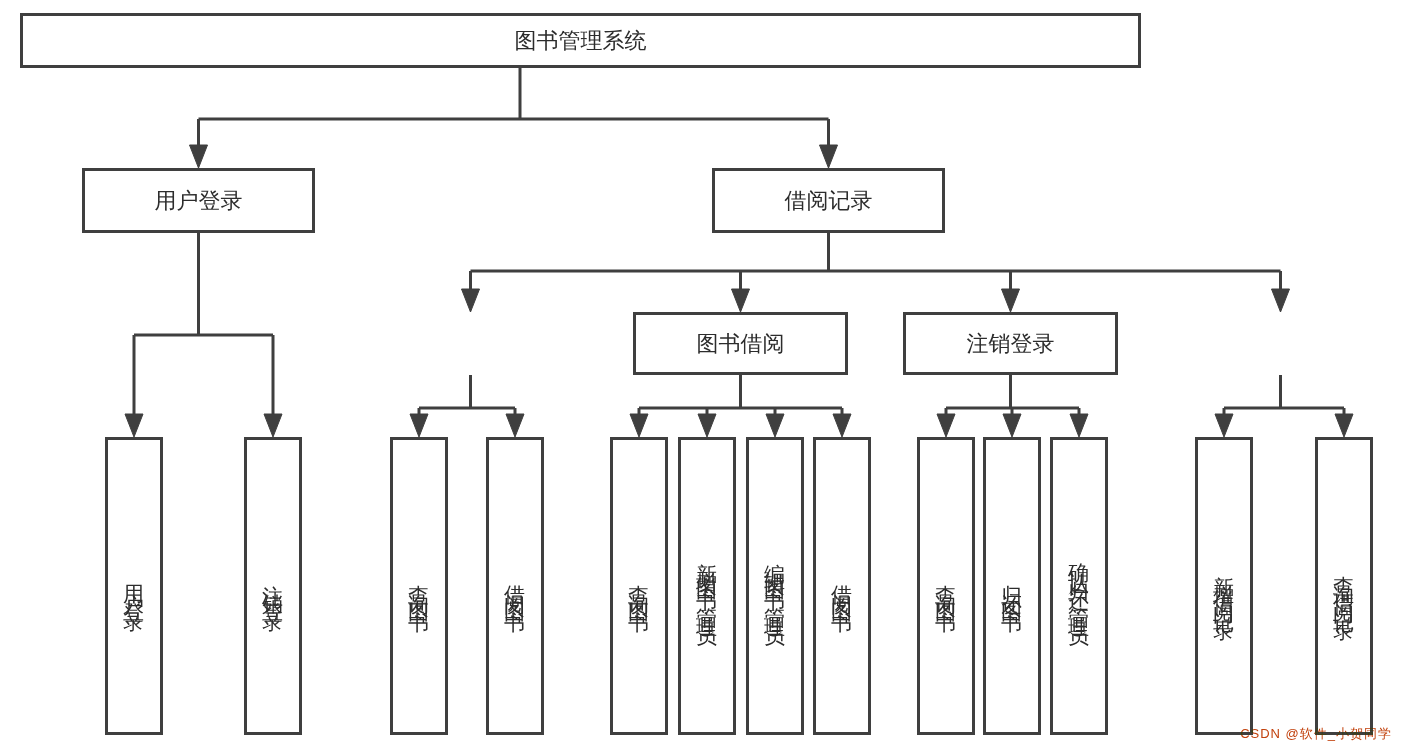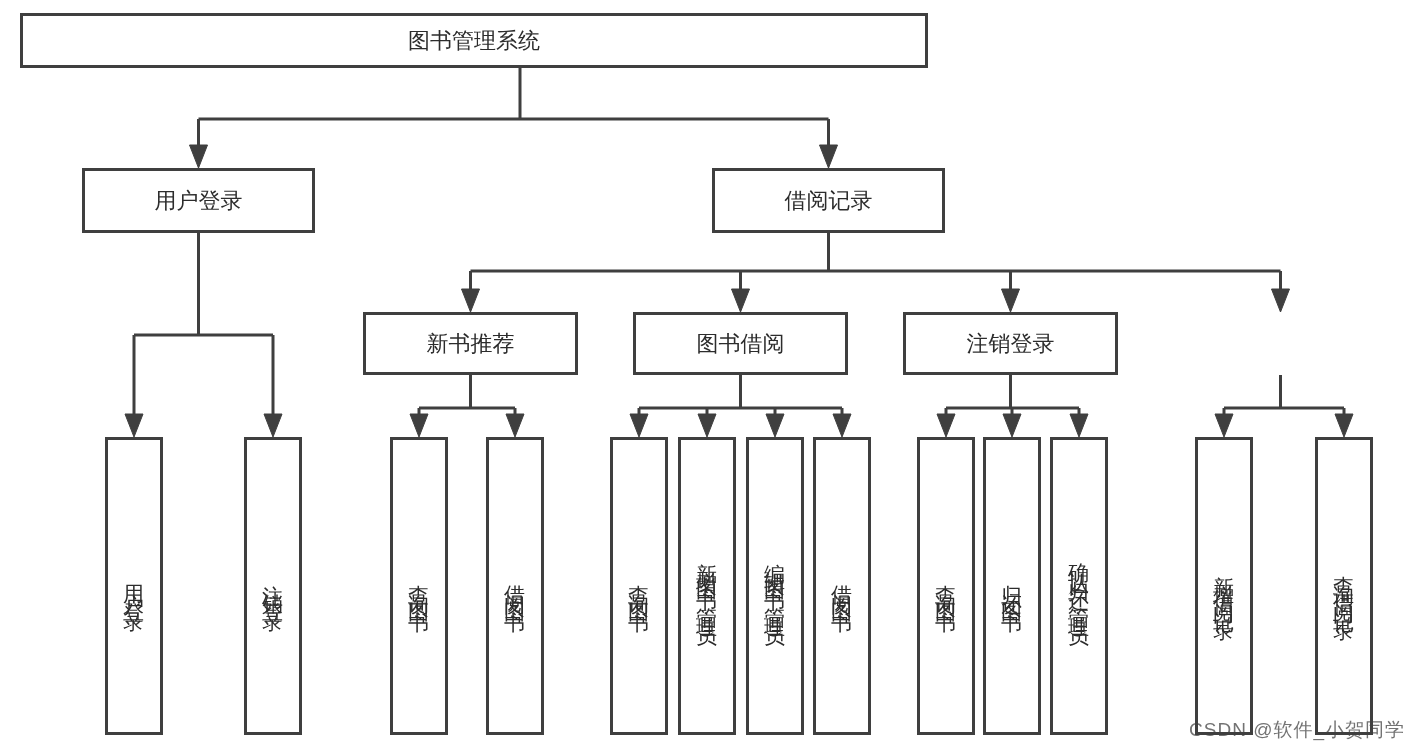--- a/index.html
+++ b/index.html
@@ -37,38 +37,38 @@
     box-sizing: border-box;
     background: #ffffff;
     border: 3px solid #3f3f3f;
     display: flex;
     align-items: center;
     justify-content: center;
     color: #2c2c2c;
     font-size: 22px;
     white-space: nowrap;
   }
-  .root-box  { left: 20px;  top: 13px;  width: 908px; height: 55px; }
+  .root-box  { left: 20px;  top: 13px;  width: 1121px; height: 55px; }
   .l2-box    { top: 168px; width: 233px; height: 65px; }
   .l3-box    { top: 312px; width: 215px; height: 63px; }
   .leaf      { top: 437px; width: 58px;  height: 298px; }
   .vtext {
     writing-mode: vertical-rl;
     text-orientation: mixed;
     font-size: 21px;
     letter-spacing: 9px;
     line-height: 1;
     color: #2c2c2c;
   }
   .watermark {
     position: absolute;
-    right: 0;
+    right: 13px;
     bottom: 4px;
-    font-size: 19px;
-    color: #737373;
+    font-size: 13px;
+    color: #c2410c;
     letter-spacing: 1px;
     mix-blend-mode: darken;
     pointer-events: none;
   }
 </style>
 </head>
 <body>
 
 <div class="canvas">
 
@@ -125,21 +125,20 @@
       <path class="arr" d="M1215 414 L1233 414 L1224 437 Z"></path>
       <path d="M1344 408 V417"></path>
       <path class="arr" d="M1335 414 L1353 414 L1344 437 Z"></path>
     </svg>
 
   <div class="box root-box">图书管理系统</div>
 
   <div class="box l2-box" style="left:82px">用户登录</div>
   <div class="box l2-box" style="left:712px">借阅记录</div>
 
-  <div class="box l3-box" style="left:363px">新书推荐</div>
   <div class="box l3-box" style="left:633px">图书借阅</div>
   <div class="box l3-box" style="left:903px">注销登录</div>
 
   <div class="box leaf" style="left:105px">
     <span class="vtext">用户登录</span>
   </div>
   <div class="box leaf" style="left:244px">
     <span class="vtext">注销登录</span>
   </div>
 

